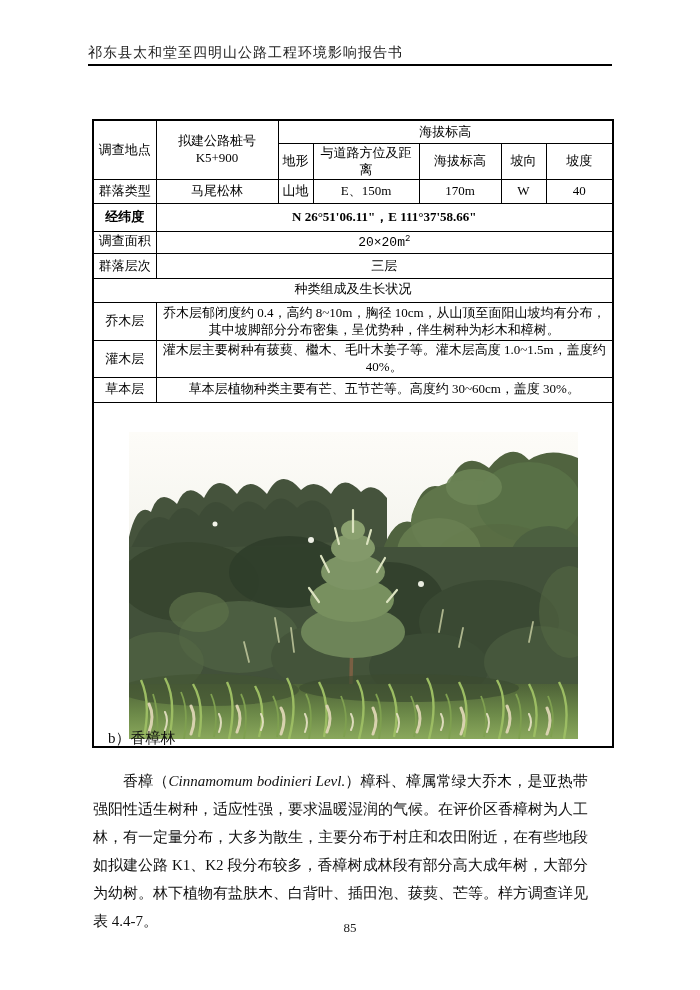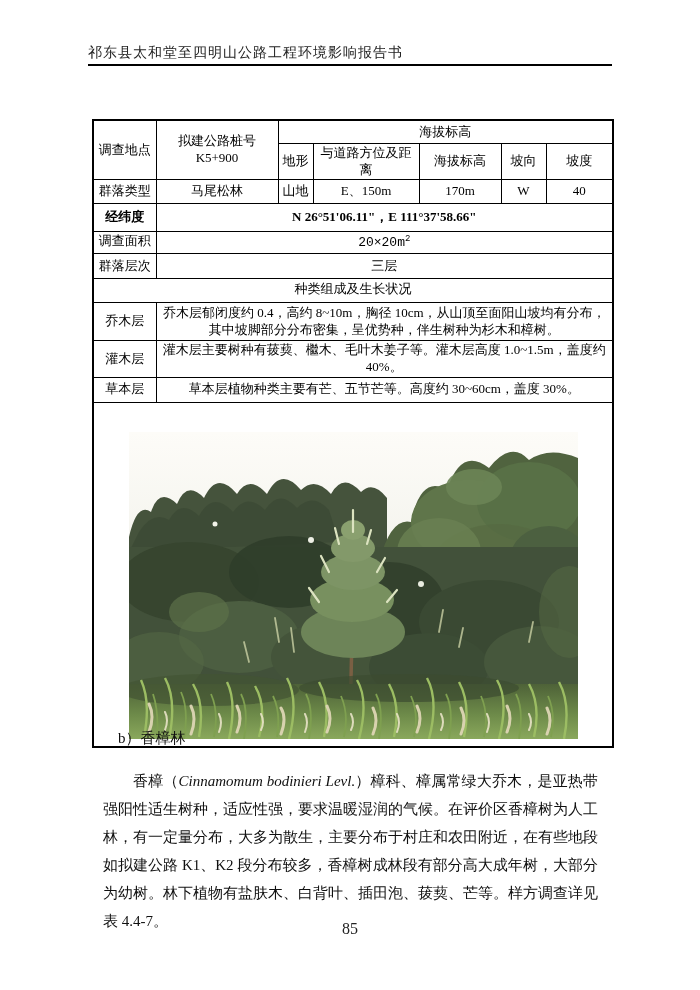--- a/index.html
+++ b/index.html
@@ -50,34 +50,34 @@
   tr.r-tree td{height:35px;}
   tr.r-shrub td{height:19px;}
   tr.r-herb td{height:22px;}
   tr.r-photo td{height:343px;vertical-align:top;padding:0;}
   td.tight{padding-left:0;padding-right:0;}
   .stake-line{display:block;line-height:1.3;}
   sup{font-size:9px;}
   .photo-wrap{margin:29px auto 0 auto;width:449px;height:307px;line-height:0;}
   
   .body-text{
-    position:absolute;top:724px;left:88px;width:525px;
+    position:absolute;top:724px;left:78px;width:525px;
     font-size:15px;line-height:28px;color:#101010;
   }
   .body-text h4{
     margin:0;padding:0 0 0 30px;
     font-size:15px;font-weight:normal;line-height:28px;
   }
   .body-text p{
     margin:15px;text-indent:2em;text-align:justify;
   }
   .latin{font-style:italic;}
   .page-number{
     position:absolute;top:920px;left:0;width:700px;
-    text-align:center;font-size:16px;color:#222;
+    text-align:center;font-size:13px;color:#222;
   }
 </style>
 </head>
 <body>
 
 <div class="page">
 
   <div class="running-header">祁东县太和堂至四明山公路工程环境影响报告书</div>
   <div class="header-rule"></div>
 

